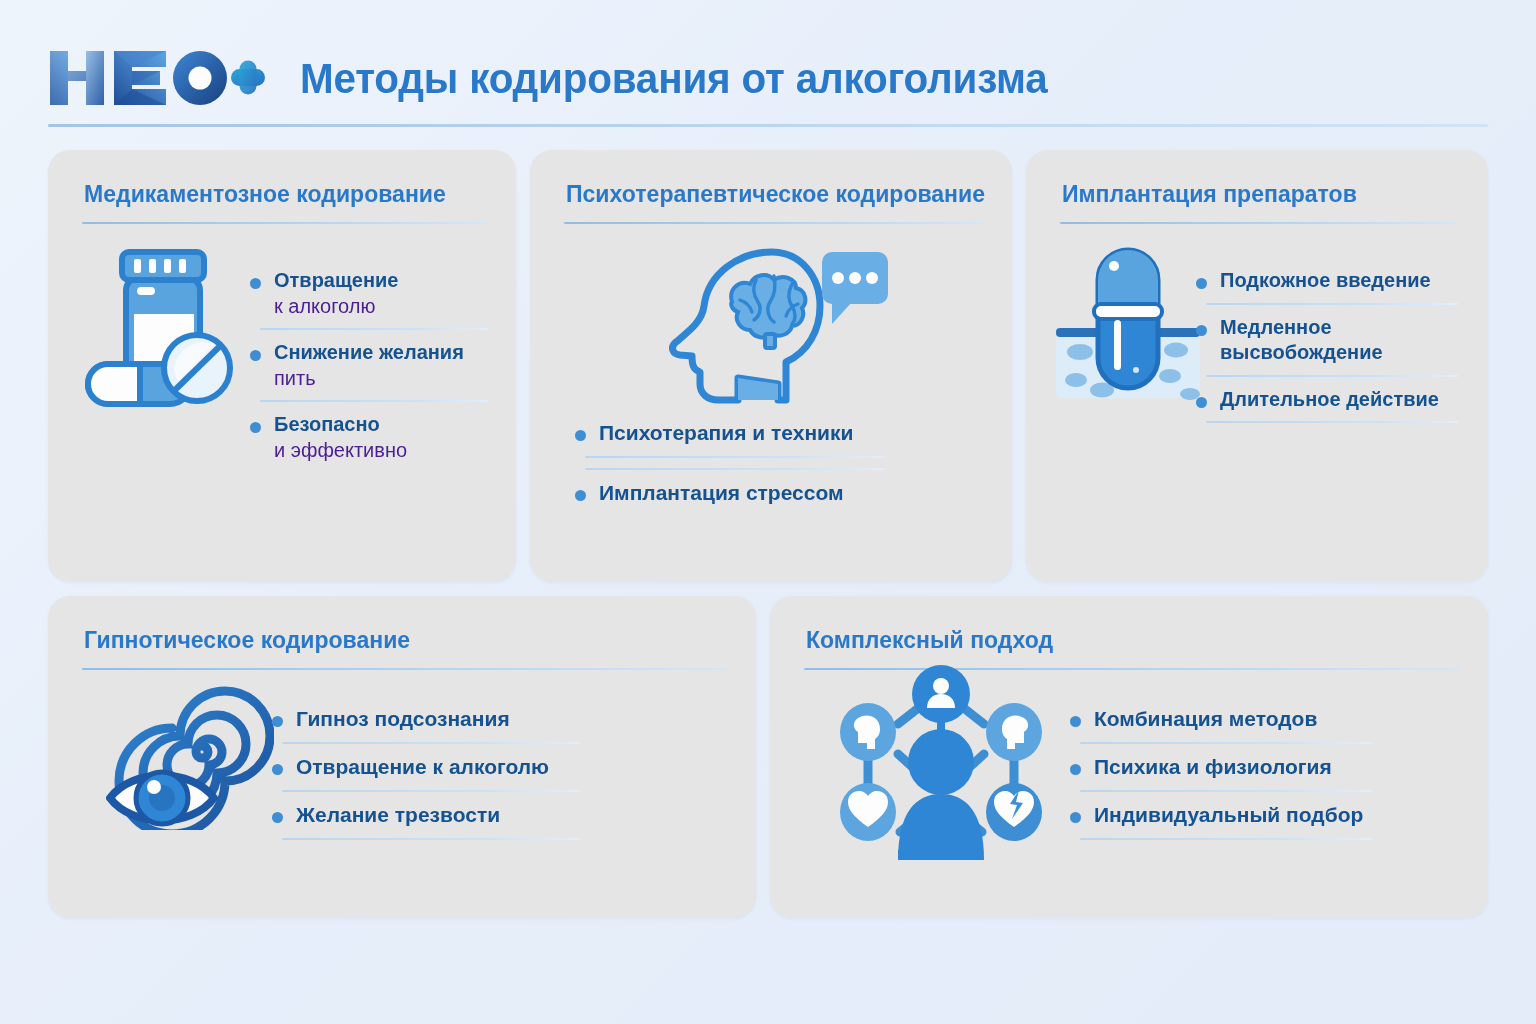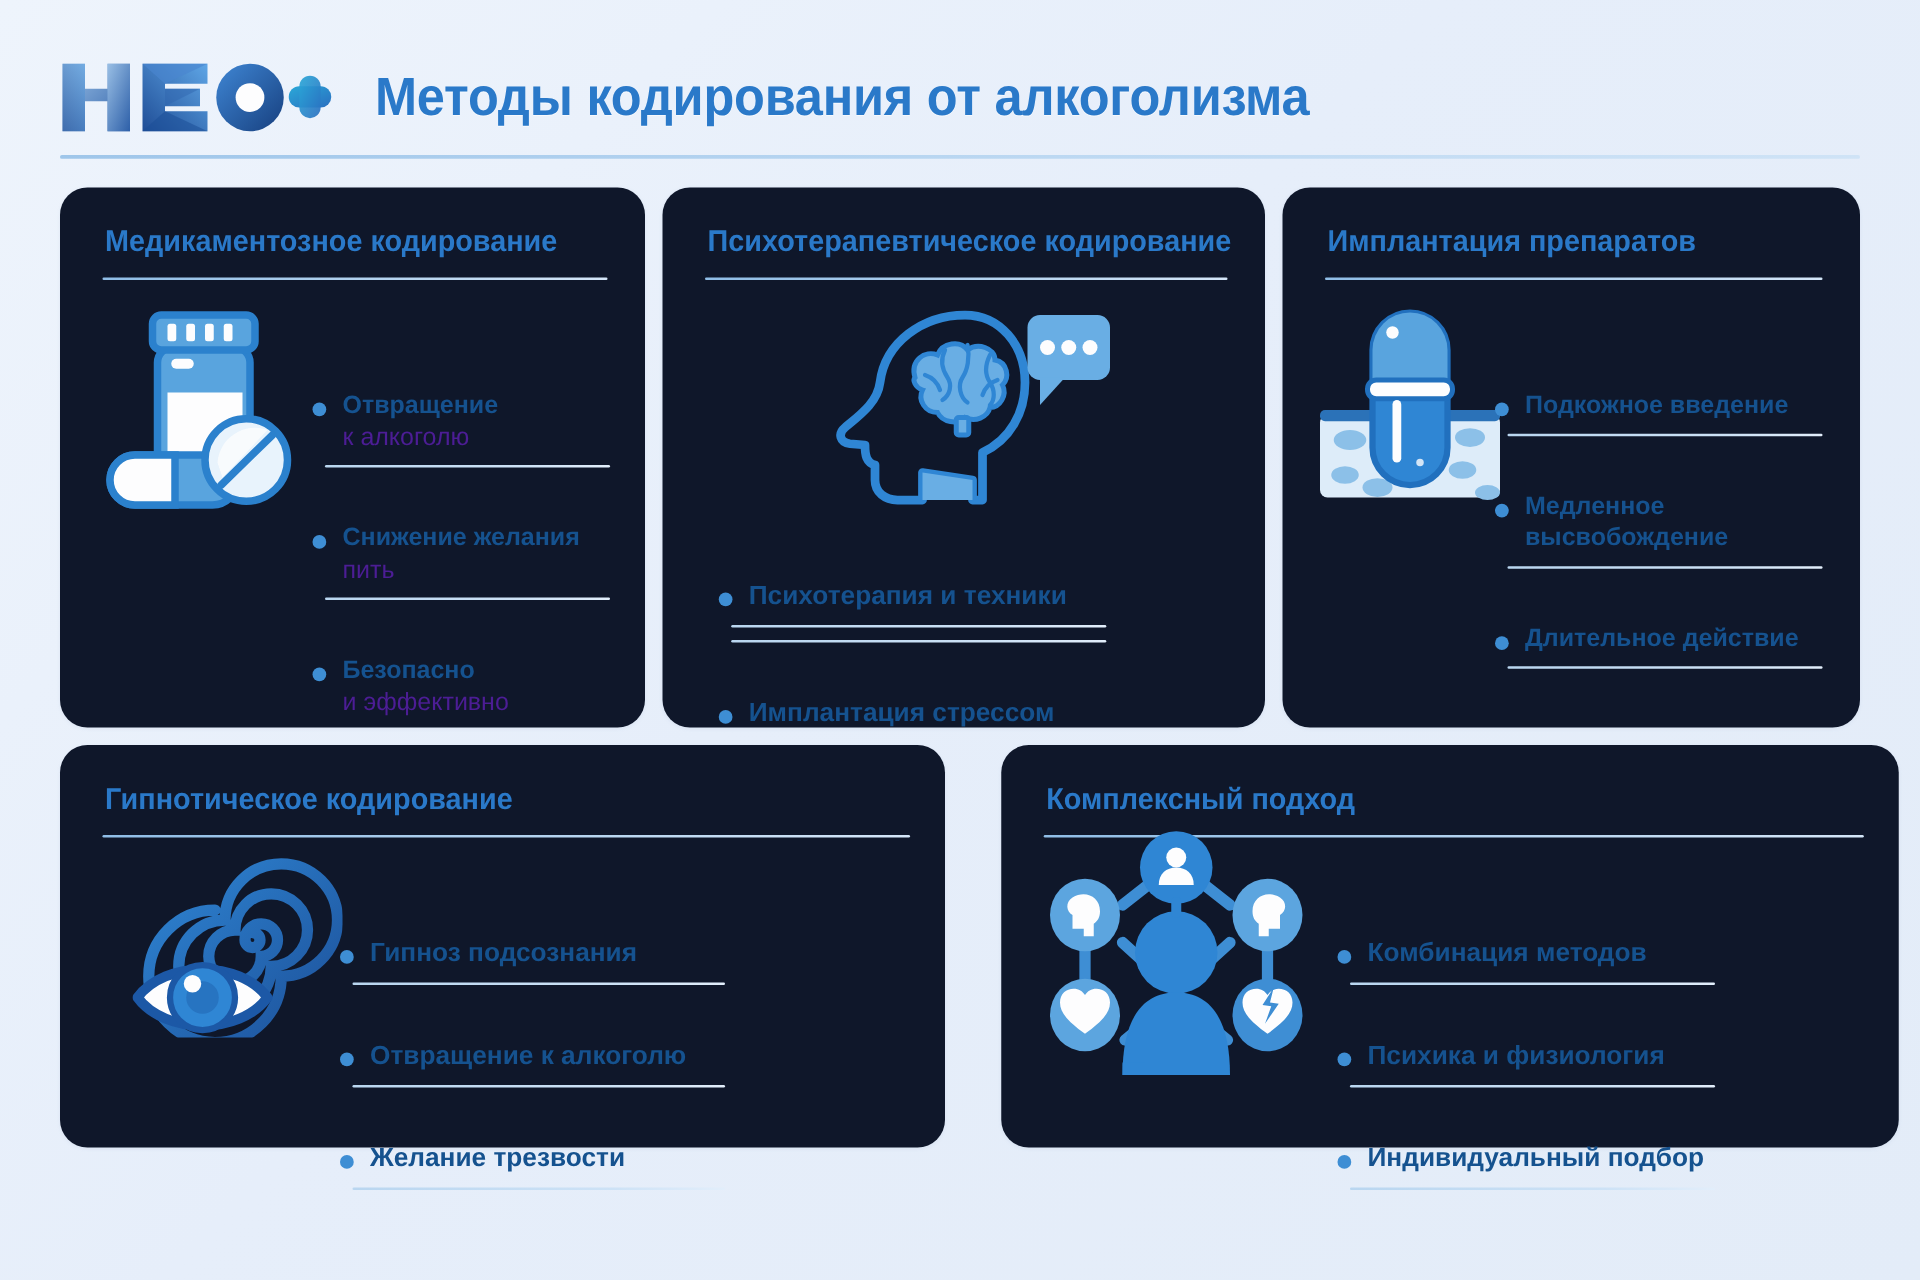--- a/index.html
+++ b/index.html
@@ -53,21 +53,21 @@
     top: 124px;
     width: 1440px;
     height: 3px;
     background: linear-gradient(90deg, #9fc6ea 0%, #bcd8f2 55%, #cfe3f6 100%);
     border-radius: 2px;
   }
 
   
   .card {
     position: absolute;
-    background: #0f172a;
+    background: #e5e5e5;
     border-radius: 22px;
     box-shadow: 0 1px 3px rgba(120,150,190,0.10);
   }
   .card-title {
     position: absolute;
     left: 36px;
     top: 30px;
     font-size: 24px;
     font-weight: bold;
     color: #2a79c9;
@@ -82,35 +82,34 @@
     height: 2px;
     background: linear-gradient(90deg, #8fbde6 0%, #b7d5f0 60%, #d4e6f8 100%);
     border-radius: 1px;
   }
 
   
   #card-med   { left: 48px;  top: 150px; width: 468px; height: 432px; }
   #card-psy   { left: 530px; top: 150px; width: 482px; height: 432px; }
   #card-imp   { left: 1026px;top: 150px; width: 462px; height: 432px; }
   #card-hyp   { left: 48px;  top: 596px; width: 708px; height: 322px; }
-  #card-cmp   { left: 770px; top: 596px; width: 718px; height: 322px; margin-left: 31px; }
+  #card-cmp   { left: 770px; top: 596px; width: 718px; height: 322px; }
 
   #card-med .card-rule { width: 404px; }
   #card-psy .card-rule { width: 418px; }
   #card-imp .card-rule { width: 398px; }
   #card-hyp .card-rule { width: 646px; }
   #card-cmp .card-rule { width: 656px; }
 
   
   .bullets { position: absolute; }
   .bullet-item {
     position: relative;
     padding-left: 24px;
     margin-bottom: 0;
-    margin-top: 44px;
   }
   .bullet-dot {
     position: absolute;
     left: 0;
     top: 10px;
     width: 11px;
     height: 11px;
     border-radius: 50%;
     background: #3e8ed4;
   }

